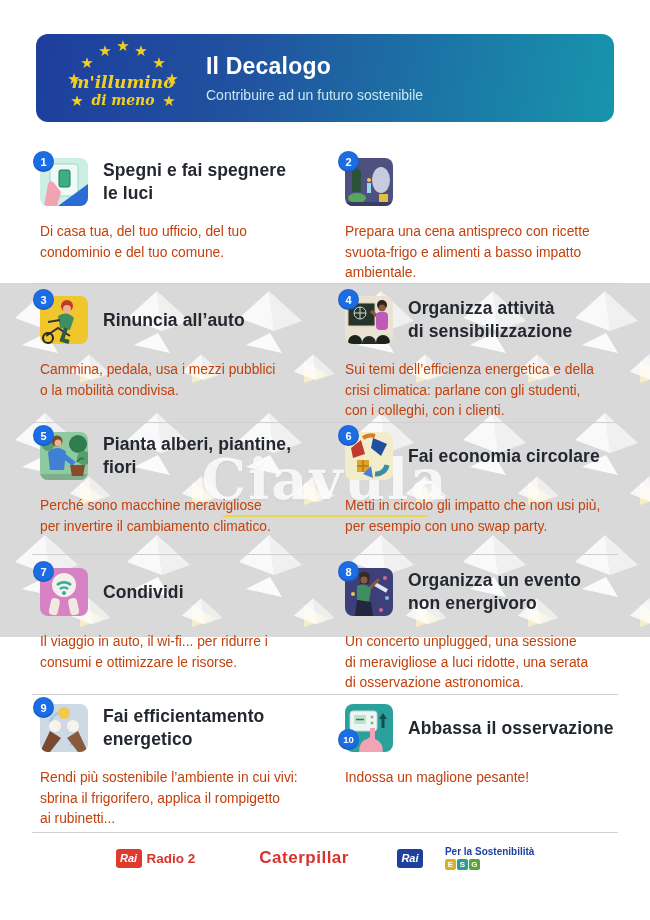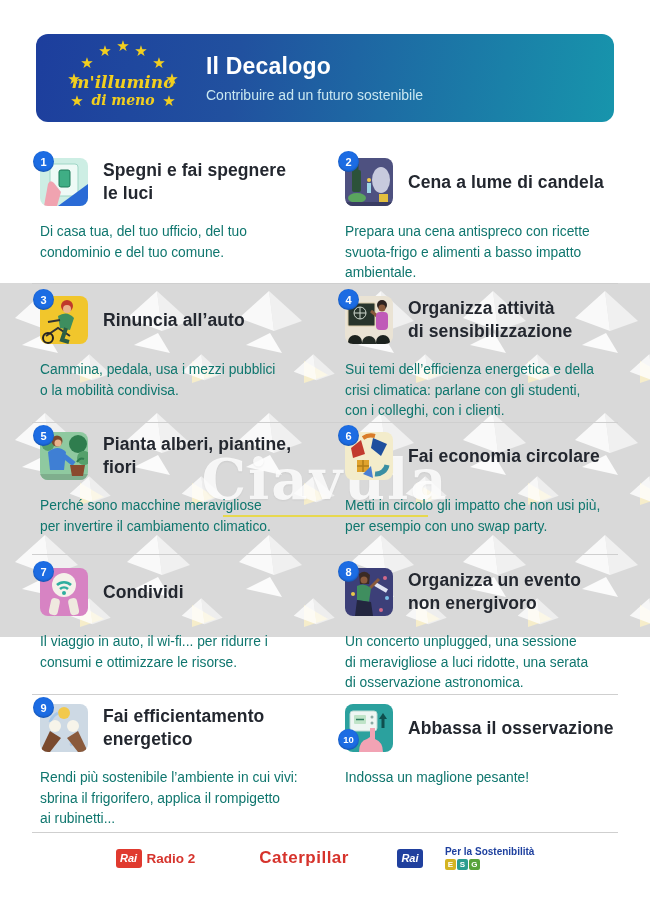--- a/index.html
+++ b/index.html
@@ -59,21 +59,21 @@
     display: flex; align-items: center; justify-content: center;
     box-shadow: inset 0 -1px 2px rgba(0,0,0,0.25);
     z-index: 3;
   }
   .badge.b10 { font-size: 9.5px; margin-top: 32px; }
   .item-title {
     margin-left: 15px; font-size: 17.5px; font-weight: bold; color: #23272f;
     line-height: 1.3; white-space: pre-line; letter-spacing: .1px;
   }
   .item-desc {
-    margin-top: 16px; font-size: 13.8px; color: #0f766e; line-height: 1.5;
+    margin-top: 16px; font-size: 13.8px; color: #c2410c; line-height: 1.5;
     white-space: pre-line;
   }
 
   
   .footer {
     position: absolute; left: 0; top: 846px; width: 650px;
     display: flex; align-items: center; justify-content: center; gap: 48px;
   }
   .sponsor { display: flex; align-items: center; }
   .rai-box {
@@ -177,21 +177,20 @@
         <ellipse cx="36" cy="22" rx="9" ry="13" fill="#c8cadd"></ellipse>
         <rect x="9.5" y="6" width="4" height="8" fill="#2c5239"></rect>
         <rect x="7" y="12" width="9" height="22" rx="2" fill="#2c5239"></rect>
         <circle cx="24" cy="22" r="2" fill="#f2c94c"></circle>
         <rect x="22" y="25" width="4" height="10" fill="#9fd8e8"></rect>
         <ellipse cx="12" cy="40" rx="9" ry="5" fill="#5aa55e"></ellipse>
         <rect x="34" y="36" width="9" height="8" fill="#e3bf3f"></rect>
         <rect y="44" width="48" height="4" fill="#3a3d63"></rect>
       </svg>
     </div>
-    <div class="item-title">Cena a lume di candela</div>
   </div>
   <div class="item-desc">Prepara una cena antispreco con ricette
 svuota-frigo e alimenti a basso impatto
 ambientale.</div>
 </div>
 
 <div class="item" style="top:296px;left:40px">
   <div class="item-head">
     <div class="tile" style="background:#f1c62c">
       <div class="badge">3</div>

